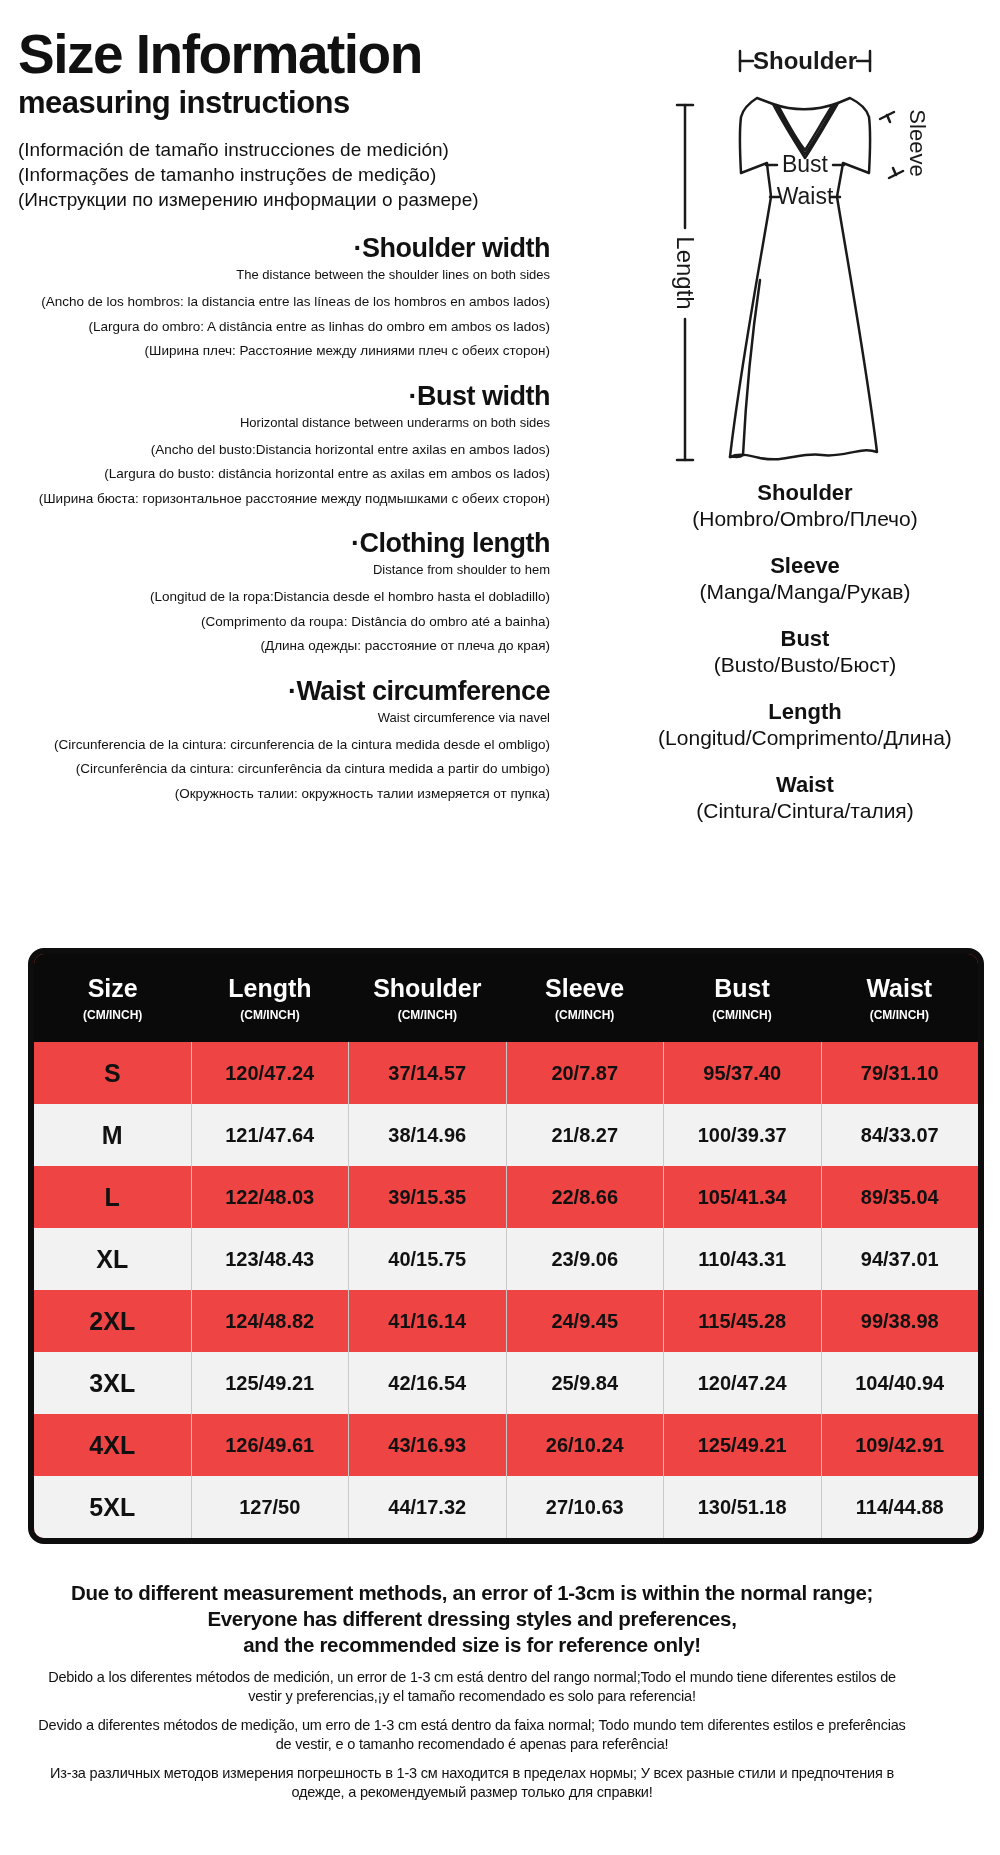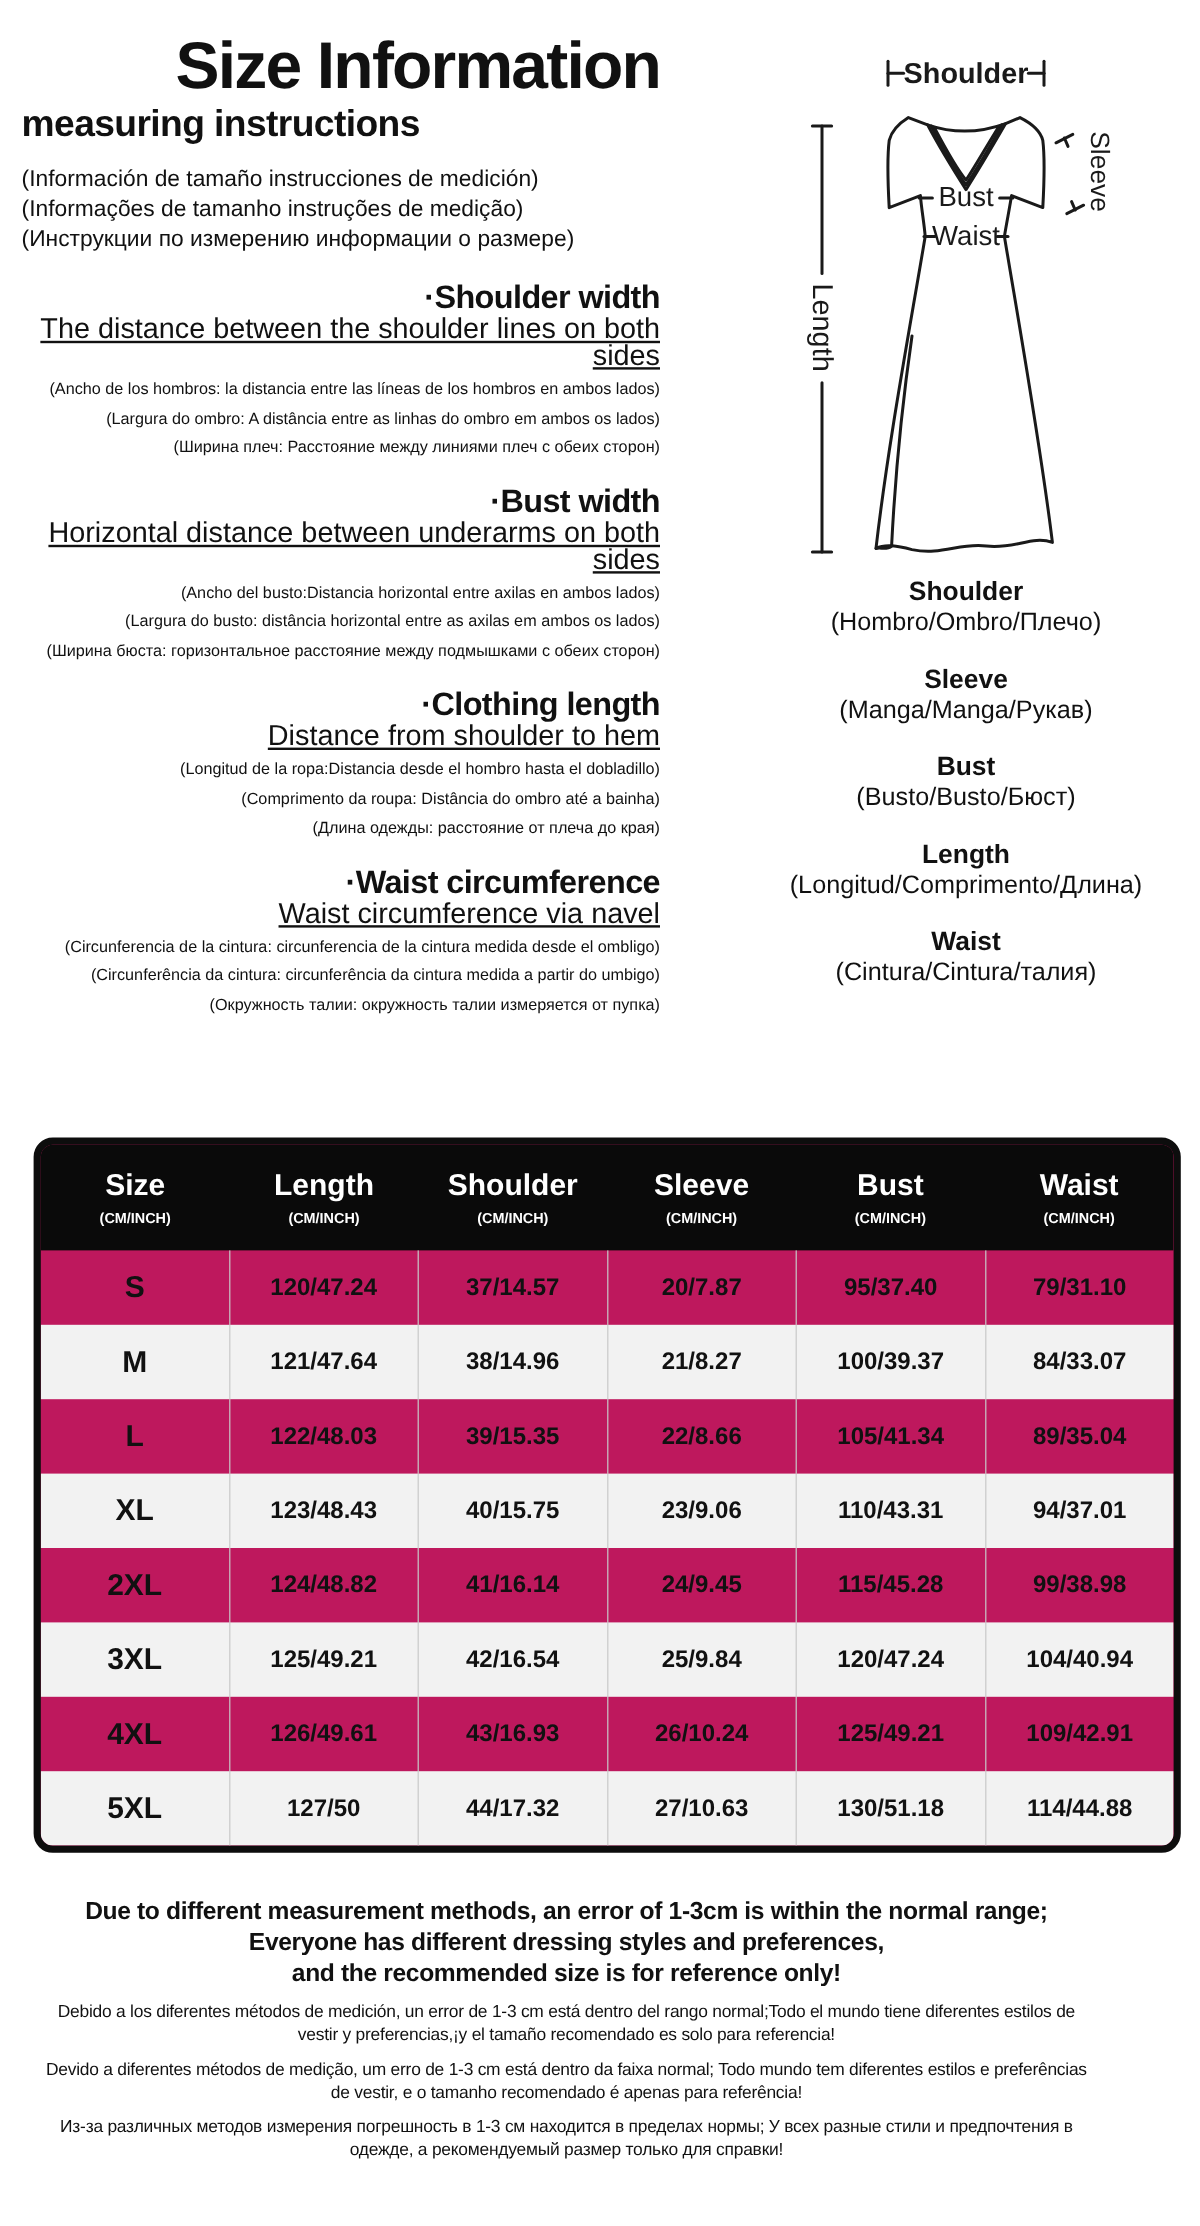--- a/index.html
+++ b/index.html
@@ -2,37 +2,37 @@
 <html><head>
 <meta charset="utf-8">
 <style>
   html,body{margin:0;padding:0;}
   body{
     width:1000px;height:1855px;position:relative;background:#fff;color:#111;
     font-family:"Liberation Sans",sans-serif;overflow:hidden;
   }
   
   .left-col{position:absolute;left:18px;top:26px;width:532px;}
-  .title{font-size:55px;font-weight:bold;letter-spacing:-1.5px;line-height:1.02;margin:0;text-align:right;}
+  .title{font-size:55px;font-weight:bold;letter-spacing:-1.5px;line-height:1.02;margin:0;}
   .subtitle{font-size:31px;font-weight:bold;margin:3px 0 16px 0;letter-spacing:-0.5px;}
   .hdr-tr{font-size:19px;line-height:25px;}
   .section{margin-top:21px;text-align:right;}
   .sec-heading{font-size:27px;font-weight:bold;line-height:1.15;letter-spacing:-0.5px;}
   .bullet{font-weight:bold;}
-  .sec-desc{font-size:24px;line-height:22px;margin-left:9px;text-decoration:underline;}
+  .sec-desc{font-size:13px;line-height:22px;margin-left:9px;}
   .sec-tr{font-size:13.5px;line-height:17.5px;margin:7px 0 0 10px;}
   
   .diagram{position:absolute;left:550px;top:25px;width:450px;height:455px;}
   .legend{position:absolute;left:600px;top:480px;width:410px;text-align:center;}
   .legend-item{margin-bottom:21px;}
   .legend-term{font-size:22px;font-weight:bold;line-height:26px;}
   .legend-tr{font-size:21px;line-height:26px;}
   
   .size-table{
-    position:absolute;left:28px;top:948px;width:944px;background:#be185d;
+    position:absolute;left:28px;top:948px;width:944px;background:#ef4444;
     border:6px solid #0d0d0d;border-radius:16px;overflow:hidden;
   }
   .thead{display:flex;background:#0a0a0a;color:#fff;height:88px;align-items:center;}
   .th{flex:1;text-align:center;}
   .col-label{font-size:25px;font-weight:bold;}
   .col-unit{font-size:12px;font-weight:bold;margin-top:5px;}
   .trow{display:flex;height:62px;}
   .trow.alt{background:#f2f2f2;}
   .td{
     flex:1;display:flex;align-items:center;justify-content:center;

